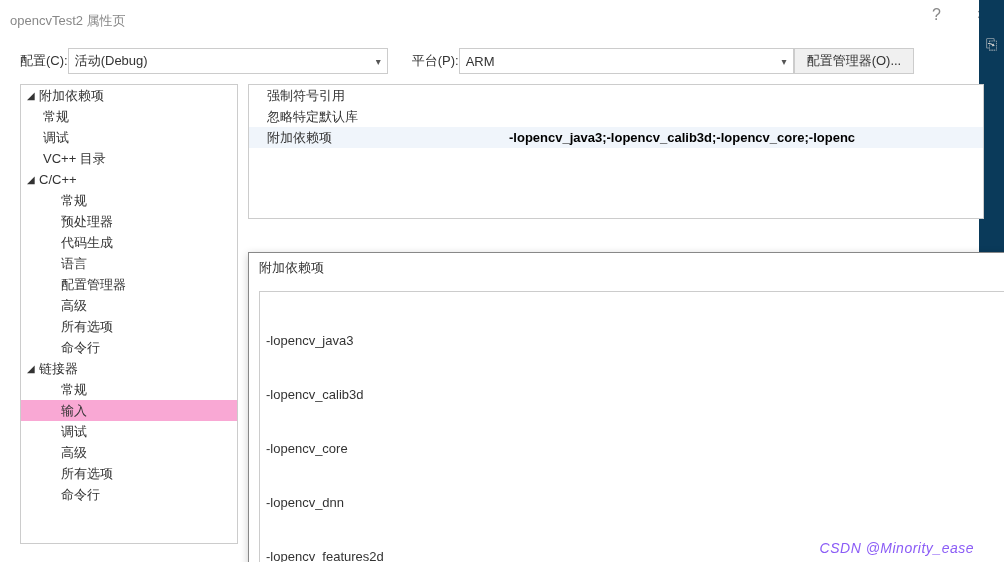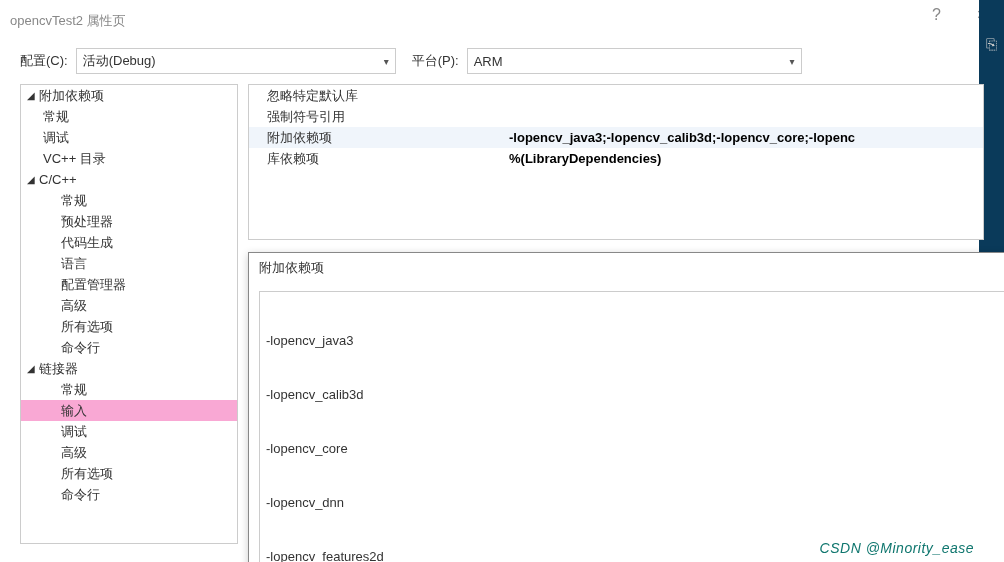--- a/index.html
+++ b/index.html
@@ -3,21 +3,21 @@
   <meta charset="utf-8">
   <style>
     * { box-sizing: border-box; margin: 0; padding: 0; font-family: "Microsoft YaHei", "Segoe UI", sans-serif; }
     body { background: #fff; width: 1004px; height: 562px; overflow: hidden; position: relative; font-size: 13px; color: #333; }
     
     .titlebar { height: 30px; display: flex; align-items: flex-end; padding-left: 10px; background: #fff; color: #888; font-size: 13px; }
     .titlebar-text { flex: 1; }
     .titlebar-controls { display: flex; }
     .titlebar-btn { width: 45px; height: 30px; display: flex; align-items: center; justify-content: center; color: #888; font-size: 16px; }
     
-    .config-row { display: flex; align-items: center; padding: 18px 20px 10px 20px; gap: 8px; }
+    .config-row { display: flex; align-items: center; padding: 18px 20px 10px 20px; }
     .config-label { white-space: nowrap; color: #333; font-size: 13px; }
     .config-select { height: 26px; border: 1px solid #ccc; background: #fff; padding: 8px 6px; display: flex; align-items: center; justify-content: space-between; }
     .config-select.c1 { width: 320px; }
     .config-select.c2 { width: 335px; }
     .config-btn { height: 26px; border: 1px solid #ccc; background: #f0f0f0; padding: 0 12px; display: flex; align-items: center; }
     .chev { color: #555; font-size: 10px; }
     
     .main-area { display: flex; padding: 0 20px; gap: 10px; }
     
     .tree-panel { width: 218px; border: 1px solid #ccc; height: 460px; overflow: hidden; background: #fff; }
@@ -41,21 +41,21 @@
     .dialog { position: absolute; left: 0px; top: 168px; right: -40px; background: #fff; border: 1px solid #888; box-shadow: 0 2px 8px rgba(0,0,0,0.2); }
     .dialog-title { height: 30px; display: flex; align-items: center; padding: 0 10px; font-size: 13px; color: #333; }
     .dialog-title-text { flex: 1; }
     .dialog-body { padding: 8px 10px; }
     .dialog-textarea { border: 1px solid #ccc; padding: 4px 6px; font-size: 13px; line-height: 18px; white-space: pre; font-family: "Microsoft YaHei", sans-serif; }
     .dialog-textarea .line { display: block; }
     
     .right-strip { position: absolute; right: 0; top: 30px; bottom: 0; width: 25px; background: #0a3a5a; }
     .right-strip-top { position: absolute; right: 0; top: 0; width: 25px; height: 30px; background: #0a3a5a; }
     .strip-icon { color: #ccc; text-align: center; padding-top: 6px; font-size: 14px; }
-    .watermark { position: absolute; right: 30px; bottom: 6px; color: #0f766e; font-size: 14px; font-style: italic; letter-spacing: 0.5px; z-index: 50; }
+    .watermark { position: absolute; right: 30px; bottom: 6px; color: #8b5cf6; font-size: 14px; font-style: italic; letter-spacing: 0.5px; z-index: 50; }
   </style>
 </head>
 <body>
 
 <div class="right-strip-top"></div>
 <div class="right-strip">
   <div class="strip-icon">⎘</div>
 </div>
 
 <div class="titlebar">
@@ -65,24 +65,27 @@
     <div class="titlebar-btn">×</div>
   </div>
 </div>
 
 <div class="config-row">
   <span class="config-label">配置(C):</span>
   <div class="config-select c1">
     <span>活动(Debug)</span>
     <span class="chev">▾</span>
   </div>
-  <span class="config-label" style="margin-left:8px;">平台(P):</span>
+  <span class="config-label" style="margin-left:24px;">平台(P):</span>
   <div class="config-select c2">
     <span>ARM</span>
     <span class="chev">▾</span>
+  </div>
+  <div class="config-btn">
+    <span>配置管理器(O)...</span>
   </div>
 </div>
 
 <div class="main-area">
   <div class="tree-panel">
     <div class="tree-item l0">
         <span class="tree-caret">◢</span>
         <span class="tree-label">附加依赖项</span>
       </div>
     <div class="tree-item l1">
@@ -142,34 +145,30 @@
         <span class="tree-label">所有选项</span>
       </div>
     <div class="tree-item l2">
         <span class="tree-label">命令行</span>
       </div>
   </div>
 
   <div class="content-panel">
     <div class="prop-grid">
       <div class="prop-row">
-        <div class="prop-name">忽略特定默认库</div>
+        <div class="prop-name">强制符号引用</div>
         <div class="prop-value"></div>
       </div>
       <div class="prop-row">
-        <div class="prop-name">强制符号引用</div>
+        <div class="prop-name">忽略特定默认库</div>
         <div class="prop-value"></div>
       </div>
       <div class="prop-row hl">
         <div class="prop-name">附加依赖项</div>
         <div class="prop-value">-lopencv_java3;-lopencv_calib3d;-lopencv_core;-lopenc</div>
-      </div>
-      <div class="prop-row">
-        <div class="prop-name">库依赖项</div>
-        <div class="prop-value">%(LibraryDependencies)</div>
       </div>
       <div class="prop-grid-space"></div>
     </div>
 
     <div class="dialog">
       <div class="dialog-title">
         <span class="dialog-title-text">附加依赖项</span>
 
       </div>
       <div class="dialog-body">

